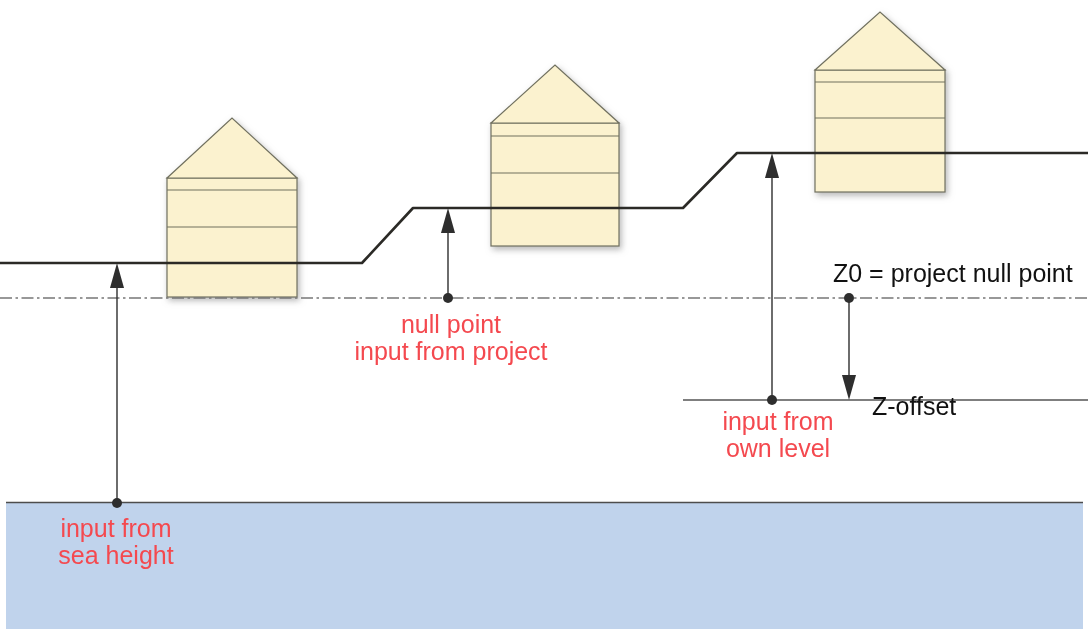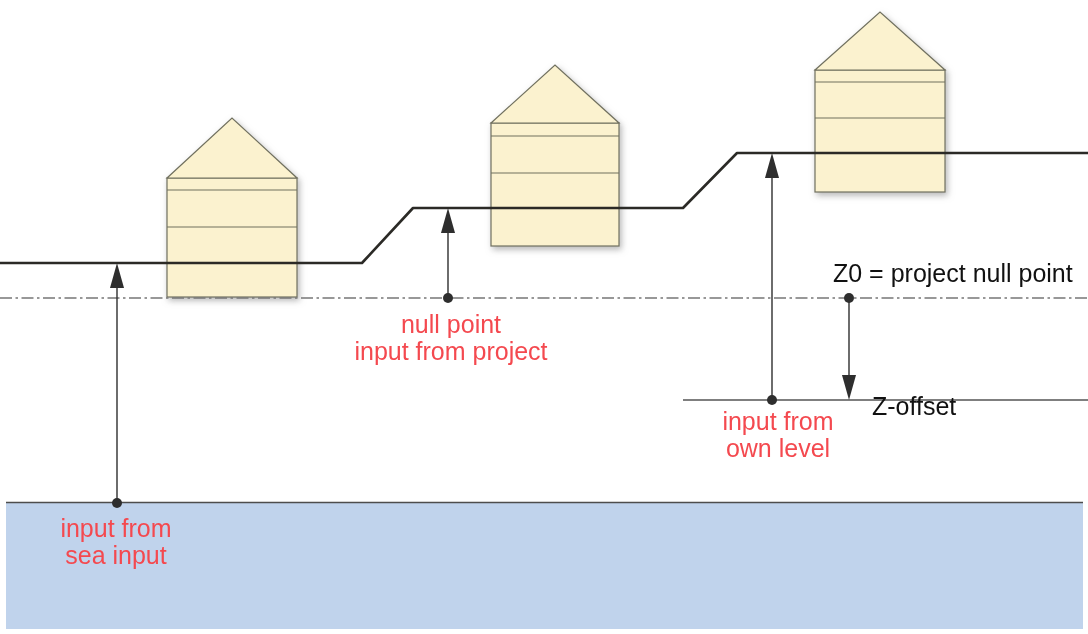--- a/index.html
+++ b/index.html
@@ -91,21 +91,21 @@
 
     <g>
       <line class="arrow-line" x1="849" y1="298" x2="849" y2="377"></line>
       <polygon class="arrow-head" points="849,400 842,375 856,375"></polygon>
       <circle class="arrow-dot" cx="849" cy="298" r="5"></circle>
     </g>
   </svg>
 
   <div class="label red" style="left:116px;top:515px;">
     <span class="ln">input from</span>
-    <span class="ln">sea input</span>
+    <span class="ln">sea height</span>
   </div>
 
   <div class="label red" style="left:451px;top:311px;">
     <span class="ln">null point</span>
     <span class="ln">input from project</span>
   </div>
 
   <div class="label red" style="left:778px;top:408px;">
     <span class="ln">input from</span>
     <span class="ln">own level</span>

